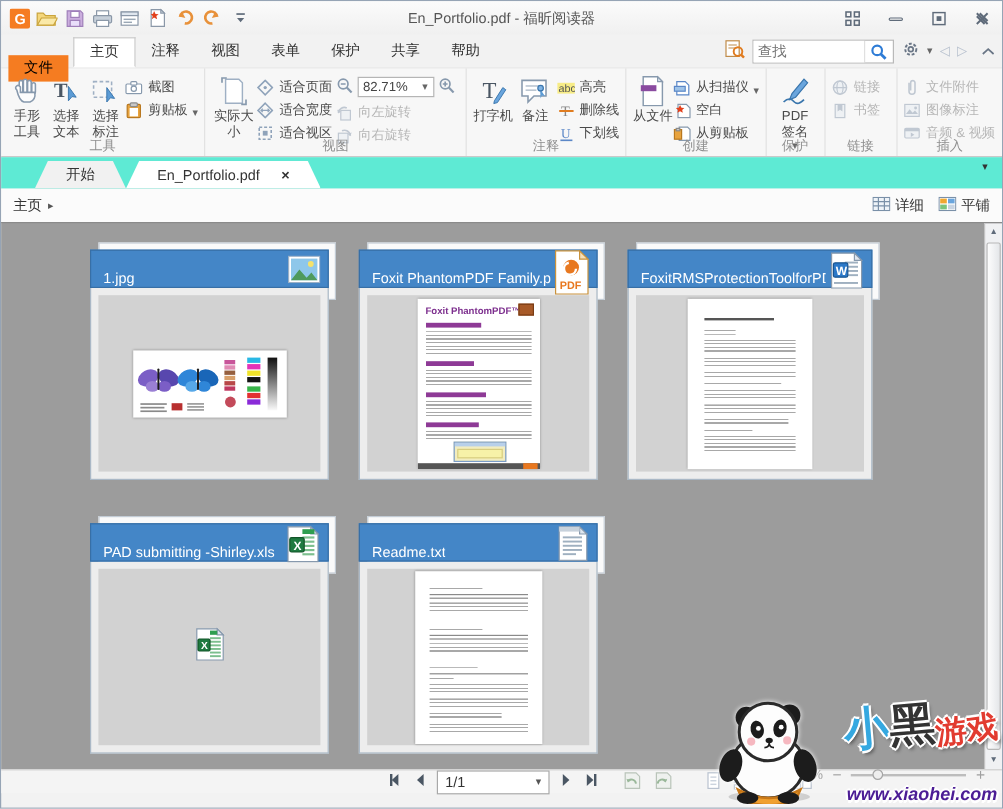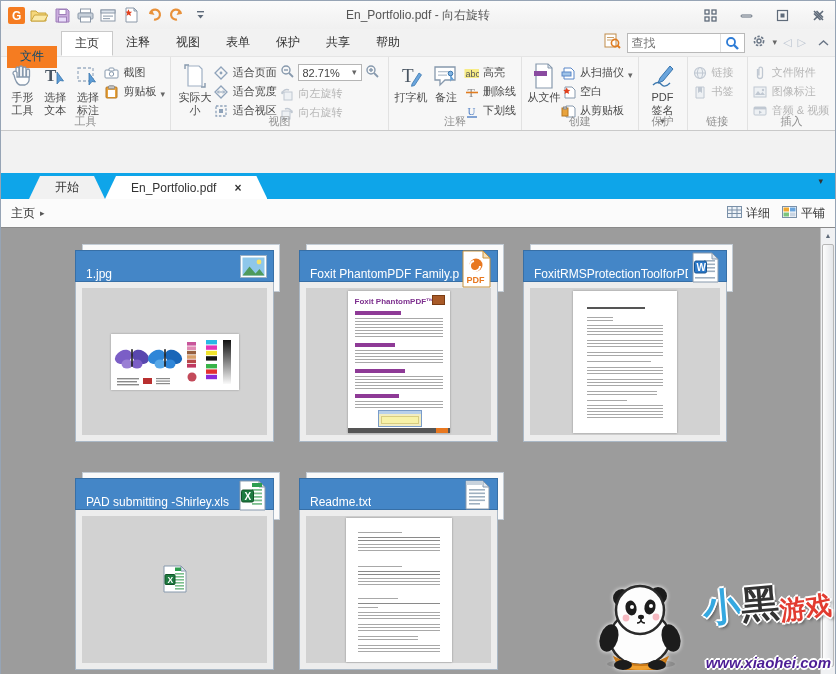--- a/index.html
+++ b/index.html
@@ -11,21 +11,21 @@
   .titlebar { height:28px; display:flex; align-items:center; padding:0 6px; position:relative;
               background:linear-gradient(#fbfbfb,#f0f0f0); }
   .qat { display:flex; align-items:center; gap:5px; }
   .qat .ic { width:18px; height:18px; display:inline-flex; align-items:center; justify-content:center; }
   .win-title { position:absolute; left:0; right:0; text-align:center; color:#555; font-size:12px; pointer-events:none; }
   .winctl { margin-left:auto; display:flex; align-items:center; gap:14px; z-index:2; }
   .winctl .ic { width:22px; height:16px; display:inline-flex; align-items:center; justify-content:center; }
 
   
   .menubar { height:27px; display:flex; align-items:center; padding:0 6px; position:relative; background:#f2f2f2; }
-  .file-btn { background:#f57c21; color:#0c4a6e; width:50px; height:22px; display:flex; align-items:center; justify-content:center; margin-right:4px;margin-top:28px; }
+  .file-btn { background:#f57c21; color:#000000; width:50px; height:22px; display:flex; align-items:center; justify-content:center; margin-right:4px;margin-top:28px; }
   .mtab { height:23px; padding:0 13px; display:flex; align-items:center; color:#333; }
   .mtab.active { background:#fff; border:1px solid #c9c9c9; border-bottom:1px solid #fff; margin-bottom:-2px; height:25px; }
   .menu-right { margin-left:auto; display:flex; align-items:center; gap:6px; }
   .searchbox { display:flex; align-items:flex-end; border:1px solid #b9b9b9; background:#fff; height:20px; }
   .searchbox input { border:0; outline:0; width:92px; height:18px; font-size:12px; padding:0 4px; font-family:inherit; color:#444; }
   .searchbox .go { width:24px; height:18px; display:flex; align-items:center; justify-content:center; border-left:1px solid #e0e0e0; }
   .caret { font-size:9px; color:#666; line-height:1; }
   .navarr { color:#b9c2cf; font-size:11px; }
 
   
@@ -38,21 +38,21 @@
   .rcol { display:flex; flex-direction:column; gap:2px; padding-top:3px; }
   .rsm { display:flex; align-items:flex-end; gap:4px; font-size:11px; color:#4a4a4a; height:17px; white-space:nowrap; }
   .rsm .sicon { width:15px; height:14px; display:inline-flex; align-items:center; justify-content:center; }
   .dis { color:#b6b6b6; }
   .zoomrow { display:flex; align-items:center; gap:3px; height:19px; }
   .combo { width:64px; height:17px; border:1px solid #b5b5b5; background:#fff; font-size:11px; color:#444;
            display:flex; align-items:center; padding:0 4px; }
   .combo .caret { margin-left:auto; }
 
   
-  .tabbar { height:26px; background:#0ea5e9; display:flex; align-items:flex-end; padding:0 0 0 28px; position:relative;margin-top:42px; }
+  .tabbar { height:26px; background:#5eead4; display:flex; align-items:flex-end; padding:0 0 0 28px; position:relative; }
   .dtab { height:23px; display:flex; align-items:center; justify-content:center; font-size:12px; color:#333;
           clip-path:polygon(11px 0, calc(100% - 11px) 0, 100% 100%, 0 100%); padding:0 26px;
           background:#f1f1f1; filter:drop-shadow(0 0 1px #9e9e9e); }
   .dtab.active { background:#fff; }
   .dtab .x { margin-left:18px; color:#333; font-weight:bold; font-size:12px; }
   .tabbar-caret { position:absolute; right:12px; top:4px; color:#333; }
 
   
   .pathbar { height:28px; background:#fbfbfb; display:flex; align-items:center; padding:0 10px; }
   .crumb { display:flex; align-items:center; gap:5px; color:#333; }
@@ -164,21 +164,21 @@
             <path d="M10.5 1.5 L12 6 L7.5 7z" fill="#e8913a"></path>
           </svg>
       </span>
       <span class="ic">
         <svg width="9" height="10">
             <rect x="1" y="1" width="7" height="1.4" fill="#5f6b7a"></rect>
             <path d="M1.5 5 h6 l-3 3.5z" fill="#5f6b7a"></path>
           </svg>
       </span>
     </div>
-    <div class="win-title">En_Portfolio.pdf - 向右旋转</div>
+    <div class="win-title">En_Portfolio.pdf - 福昕阅读器</div>
     <div class="winctl">
       <span class="ic">
         <svg width="13" height="13">
             <g fill="none" stroke="#5f6b7a" stroke-width="1.3">
               <rect x="1" y="1" width="4" height="4"></rect>
               <rect x="8" y="1" width="4" height="4"></rect>
               <rect x="1" y="8" width="4" height="4"></rect>
               <rect x="8" y="8" width="4" height="4"></rect>
             </g>
           </svg>

